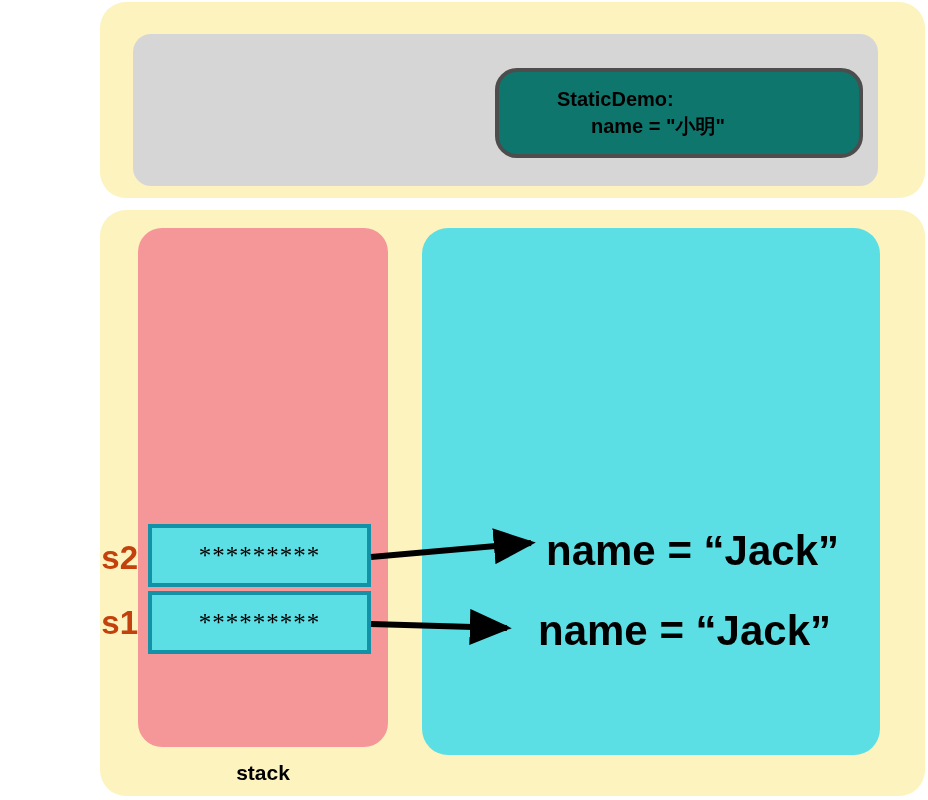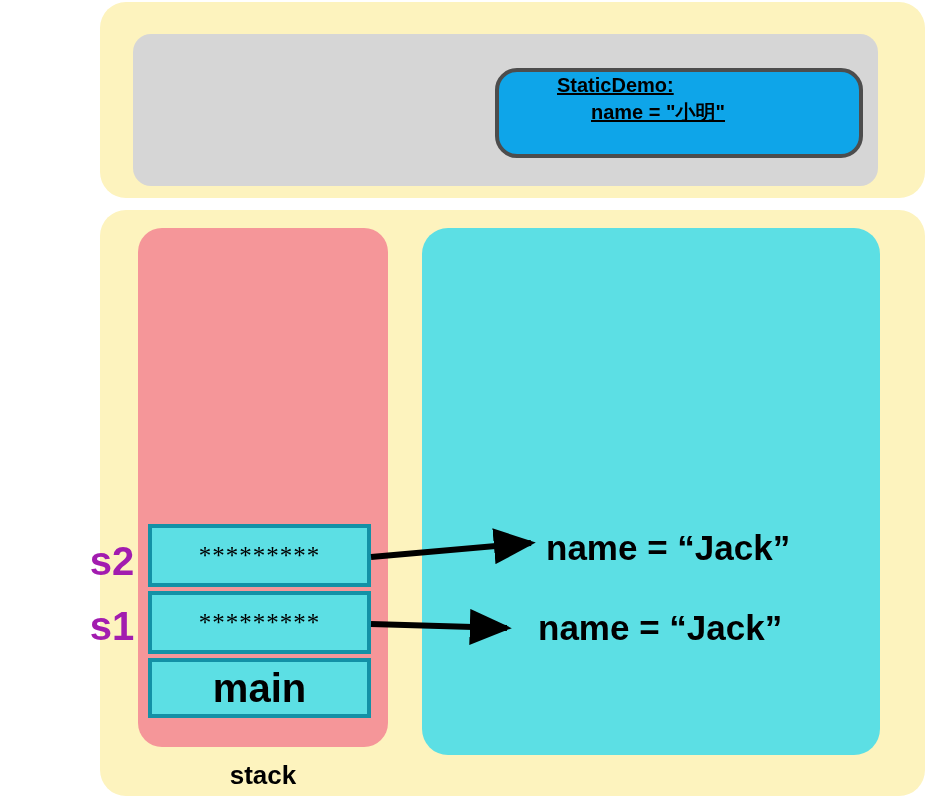--- a/index.html
+++ b/index.html
@@ -49,29 +49,28 @@
     border-radius: 18px;
   }
 
   
   #static-class-box {
     position: absolute;
     left: 495px;
     top: 68px;
     width: 368px;
     height: 90px;
-    background: #0ea5e9;
+    background: #0f766e;
     border: 4px solid #4d4d4d;
     border-radius: 22px;
     box-sizing: border-box;
     display: flex;
     flex-direction: column;
-    justify-content: flex-start;
+    justify-content: center;
     padding-left: 58px;
-    text-decoration: underline;
   }
   #static-class-box .cls-name {
     font-size: 20px;
     font-weight: bold;
     color: #000;
     line-height: 1.35;
     text-align: left;
   }
   #static-class-box .cls-field {
     font-size: 20px;
@@ -128,34 +127,34 @@
   }
   .stack-cell .frame-label {
     font-size: 40px;
     font-weight: bold;
     line-height: 1;
   }
 
   
   .var-label {
     position: absolute;
-    font-size: 40px;
-    font-weight: bold;
-    color: #a21caf;
-    text-align: center;
+    font-size: 33px;
+    font-weight: bold;
+    color: #c2410c;
+    text-align: right;
     width: 52px;
     line-height: 1;
   }
   #label-s2 { left: 86px; top: 541px; }
   #label-s1 { left: 86px; top: 606px; }
 
   
   .heap-object {
     position: absolute;
-    font-size: 35px;
+    font-size: 42px;
     font-weight: bold;
     color: #000;
     white-space: nowrap;
     line-height: 1;
   }
   #heap-obj-1 { left: 546px; top: 530px; }
   #heap-obj-2 { left: 538px; top: 610px; }
 
   
   #arrow-layer {
@@ -163,21 +162,21 @@
     left: 0;
     top: 0;
     width: 928px;
     height: 800px;
     pointer-events: none;
   }
 
   
   .region-caption {
     position: absolute;
-    font-size: 26px;
+    font-size: 21px;
     font-weight: bold;
     color: #000;
     text-align: center;
     line-height: 1;
   }
   #caption-stack { left: 188px; top: 762px; width: 150px; }
   #caption-heap  { left: 576px; top: 762px; width: 150px; }
 </style>
 </head>
 <body>
@@ -196,23 +195,20 @@
 
   <div id="stack-panel"></div>
 
   <div id="heap-panel"></div>
 
   <div class="stack-cell" id="cell-s2">
     <span class="stars">*********</span>
   </div>
   <div class="stack-cell" id="cell-s1">
     <span class="stars">*********</span>
-  </div>
-  <div class="stack-cell" id="cell-main">
-    <span class="frame-label">main</span>
   </div>
 
   <div class="var-label" id="label-s2">s2</div>
   <div class="var-label" id="label-s1">s1</div>
 
   <div class="heap-object" id="heap-obj-1">name = “Jack”</div>
   <div class="heap-object" id="heap-obj-2">name = “Jack”</div>
 
   <svg id="arrow-layer" viewBox="0 0 928 800">
     <defs>

